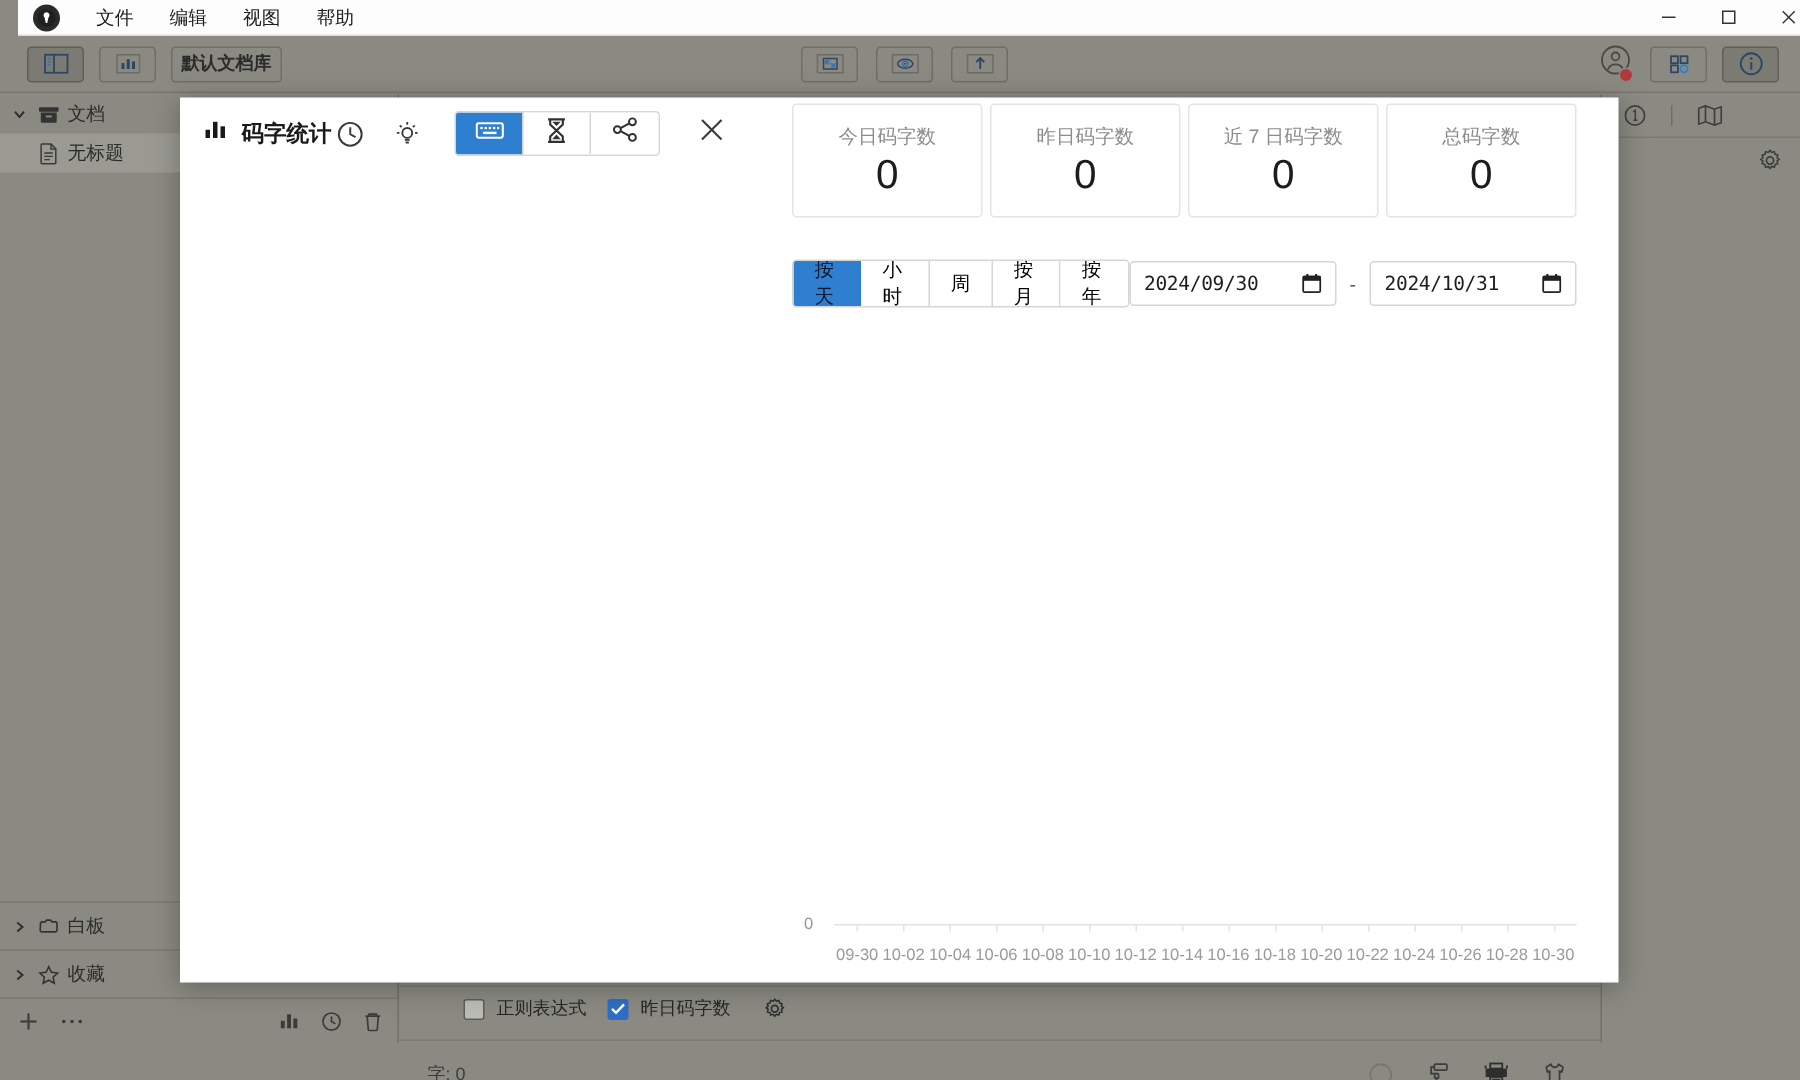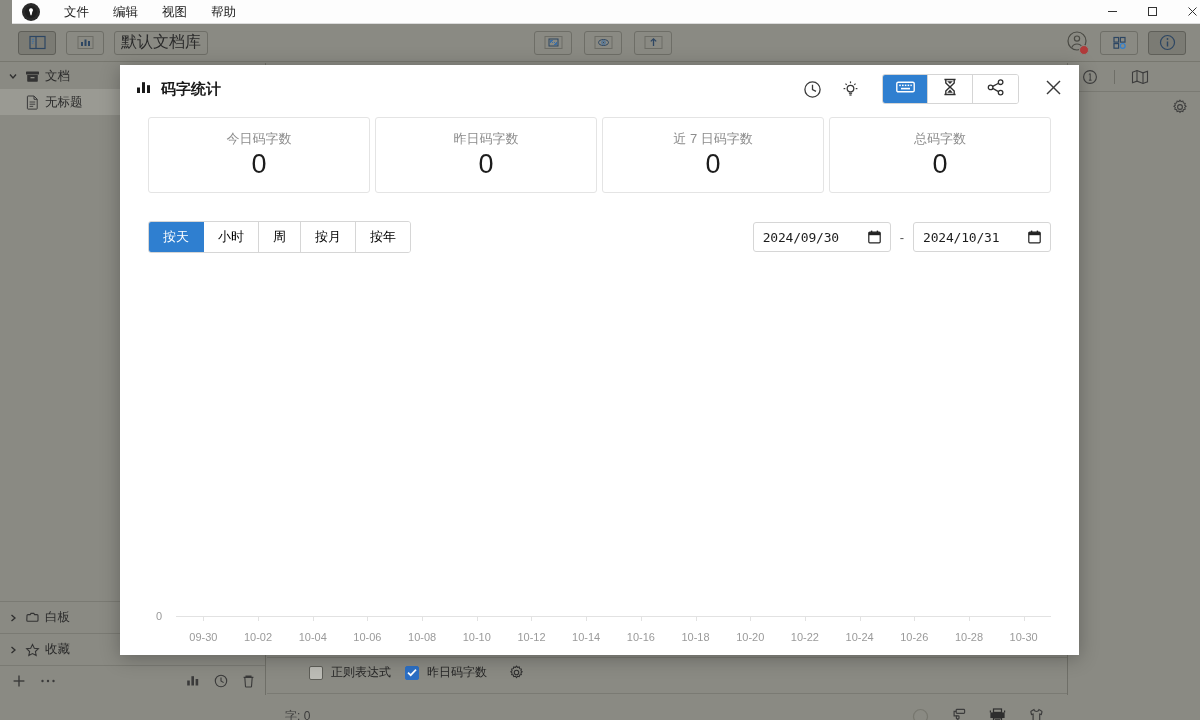--- a/index.html
+++ b/index.html
@@ -51,21 +51,21 @@
   .tb-btn {
     height: 24px; min-width: 38px;
     border: 1px solid #6e6e67; border-radius: 3px;
     display: flex; align-items: center; justify-content: center;
     color: #2f2f2f; cursor: default; background: transparent;
     padding: 0 6px;
   }
   .tb-btn.pressed { background: #7b7b74; border-color: #5f5f59; }
   .tb-btn svg { display: block; }
   .tb-label {
-    font-size: 16px; color: #2b2b2b; white-space: nowrap;
+    font-size: 12px; color: #2b2b2b; white-space: nowrap; font-weight: bold;
   }
   .tb-left { display: flex; align-items: center; gap: 10px; margin-left: 18px; }
   .tb-center { position: absolute; left: 534px; display: flex; align-items: center; gap: 12px; }
   .tb-right { position: absolute; right: 14px; display: flex; align-items: center; gap: 10px; }
   .acct-icon { position: relative; width: 26px; height: 26px; display:flex; align-items:center; justify-content:center;}
   .acct-badge {
     position: absolute; right: 1px; bottom: 1px;
     width: 10px; height: 10px; border-radius: 50%;
     background: #b03a3a; border: 1px solid #8a8a83;
   }
@@ -142,21 +142,21 @@
     padding-left: 18px;
   }
   .status-text { font-size: 12px; color: #3b3b3b; }
   .status-icons { margin-left:auto; display:flex; align-items:center; gap: 22px; padding-right: 22px; }
 
   
   .dialog {
     position: absolute; left: 120px; top: 65px; width: 959px; height: 590px;
     background: #ffffff;
     box-shadow: 0 3px 18px rgba(0,0,0,0.28);
-    display: flex; flex-direction: column;
+    display: flex; flex-direction: row;
     overflow: hidden;
   }
   .dlg-header {
     height: 48px; display: flex; align-items: center;
     padding: 0 14px 0 16px;
   }
   .dlg-title-wrap { display: flex; align-items: center; gap: 9px; }
   .dlg-title { font-size: 15px; font-weight: bold; color: #1a1a1a; }
   .dlg-actions { margin-left: auto; display: flex; align-items: center; gap: 14px; }
   .dlg-ico-btn {
@@ -192,21 +192,21 @@
   }
   .tabs {
     display: flex; border: 1px solid #d6d6d6; border-radius: 3px; overflow: hidden;
   }
   .tab {
     height: 30px; padding: 0 14px; display:flex; align-items:center; justify-content:center;
     font-size: 13px; color: #000000; background: #fff; cursor: default;
     border-right: 1px solid #d6d6d6;
   }
   .tab:last-child { border-right: none; }
-  .tab.active { background: #2f7fd0; color: #ffffff; border-right-color: #2f7fd0; }
+  .tab.active { background: #2f7fd0; color: #0f172a; border-right-color: #2f7fd0; }
 
   .date-group { margin-left: auto; display: flex; align-items: center; gap: 9px; }
   .date-box {
     width: 138px; height: 30px; border: 1px solid #d6d6d6; border-radius: 3px;
     display: flex; align-items: center; padding: 0 9px; background: #fff;
   }
   .date-txt {
     font-size: 13px; color: #1d1d1d;
     font-family: "DejaVu Sans Mono", "Liberation Mono", monospace;
     letter-spacing: -0.2px;

